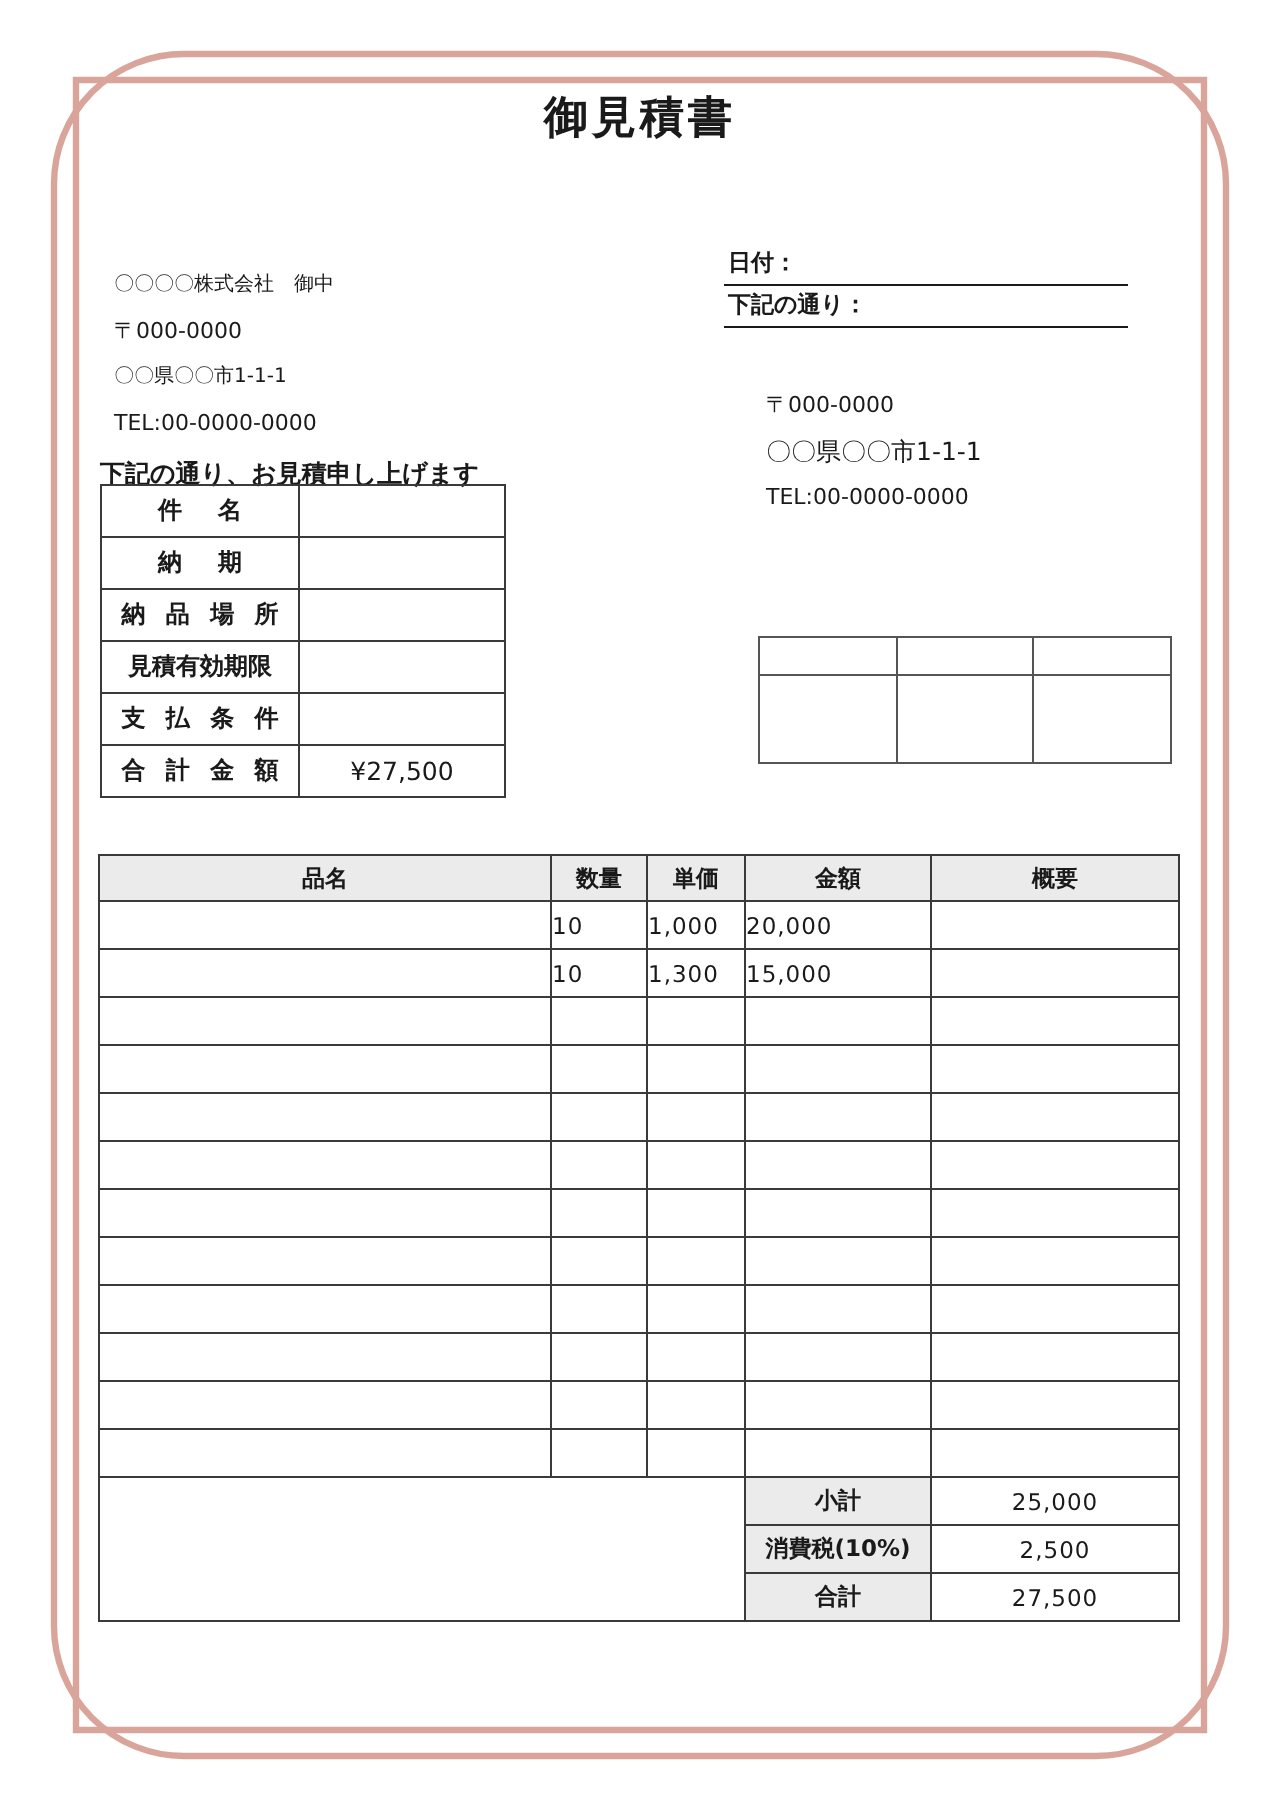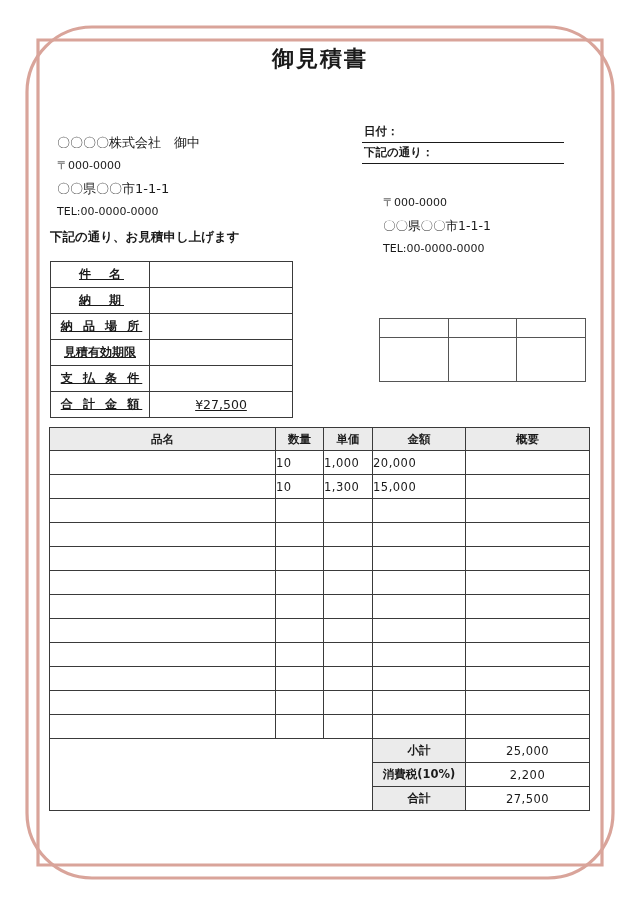--- a/index.html
+++ b/index.html
@@ -45,21 +45,21 @@
   }
 
   
   .addr-left {
     position: absolute;
     left: 57px;
     top: 131px;
     width: 260px;
   }
   .addr-left .ln {
-    font-size: 13px;
+    font-size: 10px;
     line-height: 23px;
     white-space: pre;
   }
   .addr-left .ln.small {
     font-size: 11px;
   }
 
   .note-line {
     position: absolute;
     left: 50px;
@@ -121,25 +121,24 @@
   .stamp-head {
     height: 18px;
     border-bottom: 1.3px solid #555555;
   }
   .stamp-body { flex: 1; }
 
   
   .info-table {
     position: absolute;
     left: 50px;
-    top: 261px;
-    width: 243px;
+    top: 242px;
+    width: 203px;
     border-collapse: collapse;
     table-layout: fixed;
-    text-decoration: underline;
   }
   .info-table td {
     border: 1.1px solid #3a3a3a;
     height: 25px;
     font-size: 12px;
     padding: 0;
   }
   .info-table td.label {
     width: 98px;
     text-align: center;
@@ -405,21 +404,21 @@
       </tr>
 
       <tr>
         <td class="blankpad" colspan="3"></td>
         <td class="total-label">小計</td>
         <td class="total-value">25,000</td>
       </tr>
       <tr>
         <td class="blankpad-mid" colspan="3"></td>
         <td class="total-label">消費税(10%)</td>
-        <td class="total-value">2,200</td>
+        <td class="total-value">2,500</td>
       </tr>
       <tr>
         <td class="blankpad-bottom" colspan="3"></td>
         <td class="total-label">合計</td>
         <td class="total-value">27,500</td>
       </tr>
     </tbody>
   </table>
 
 </div>

